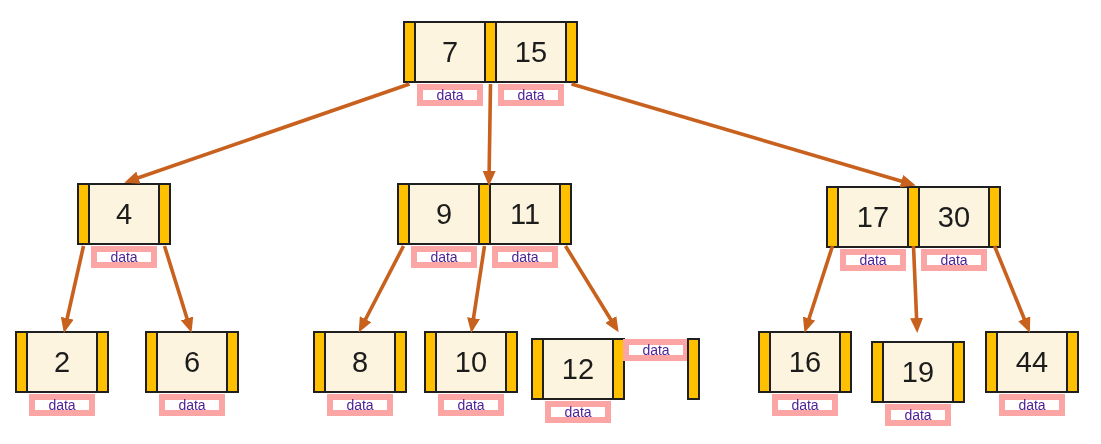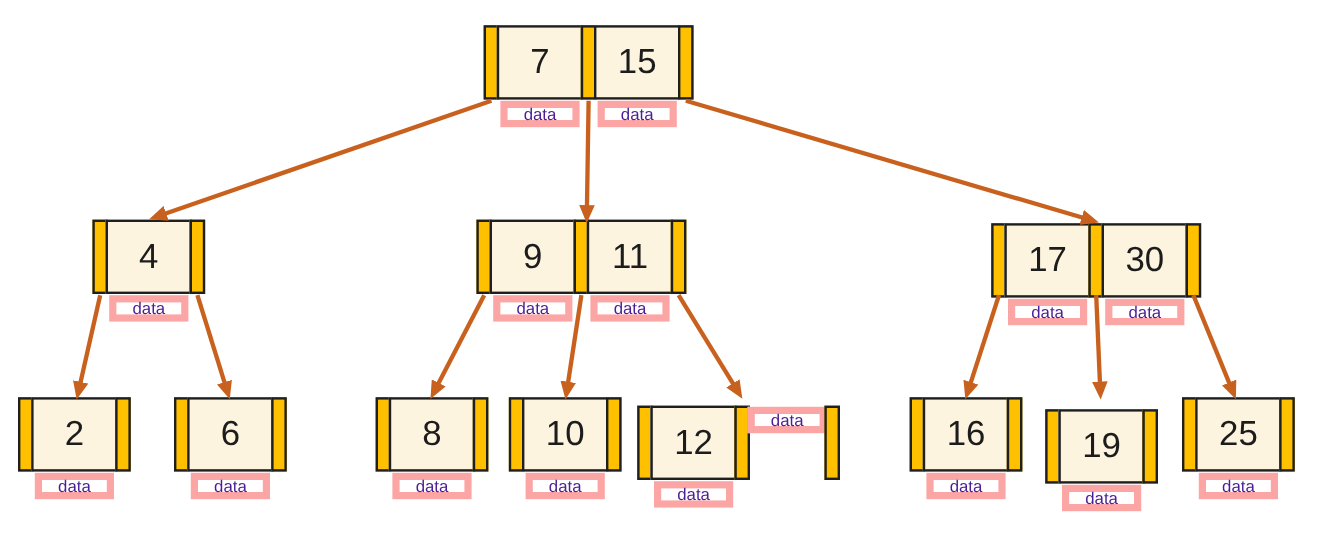--- a/index.html
+++ b/index.html
@@ -189,21 +189,21 @@
     <div class="cell">
       <div class="key">19</div>
       <div class="databox">data</div>
     </div>
     <div class="ptr"></div>
   </div>
 
   <div class="node" style="left:985px; top:331px;">
     <div class="ptr"></div>
     <div class="cell">
-      <div class="key">25</div>
+      <div class="key">44</div>
       <div class="databox">data</div>
     </div>
     <div class="ptr"></div>
   </div>
 
   <svg class="edges" viewBox="0 0 1101 444">
     <defs>
       <marker id="ah" markerUnits="userSpaceOnUse" markerWidth="15" markerHeight="13" refX="10" refY="6.5" orient="auto">
         <path d="M0,0 L15,6.5 L0,13 z" style="fill: var(--arrow, #C9611E);"></path>
       </marker>

